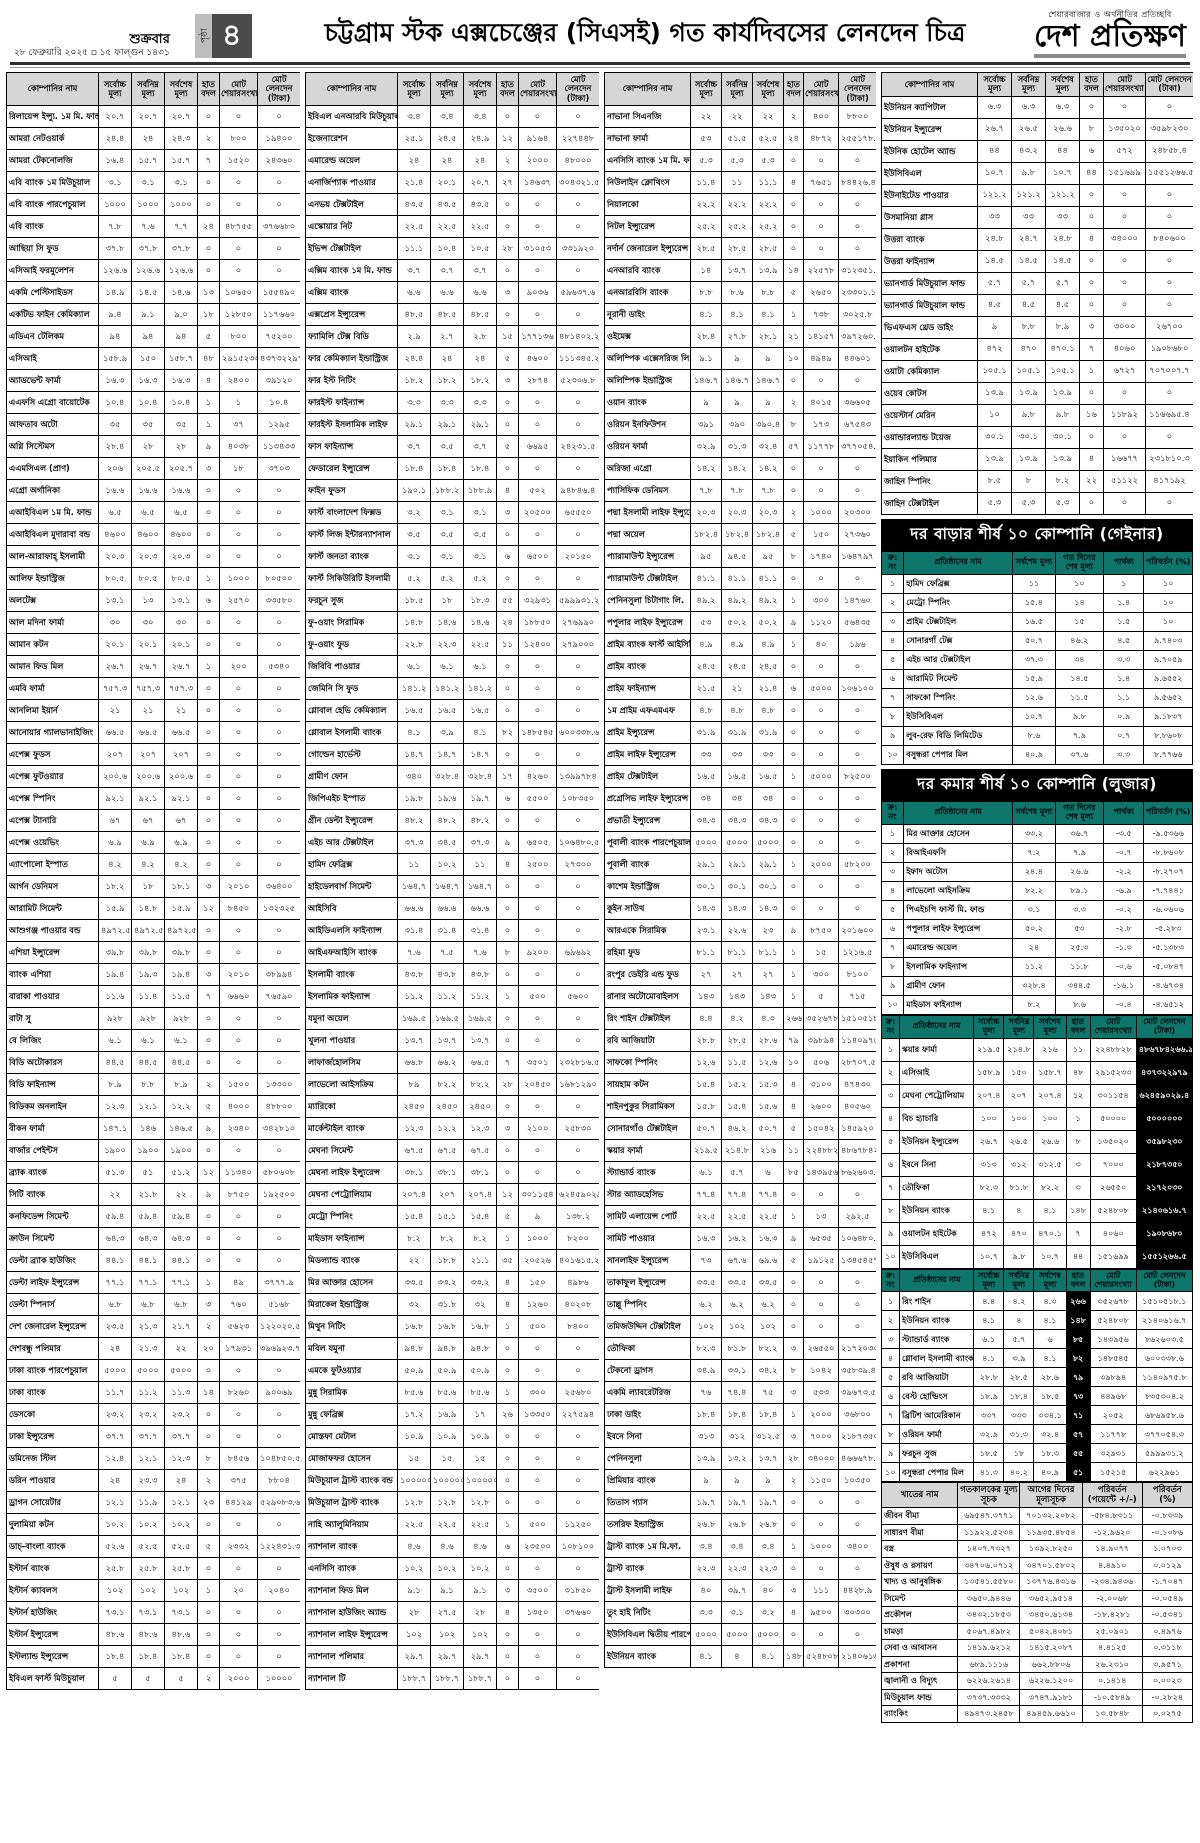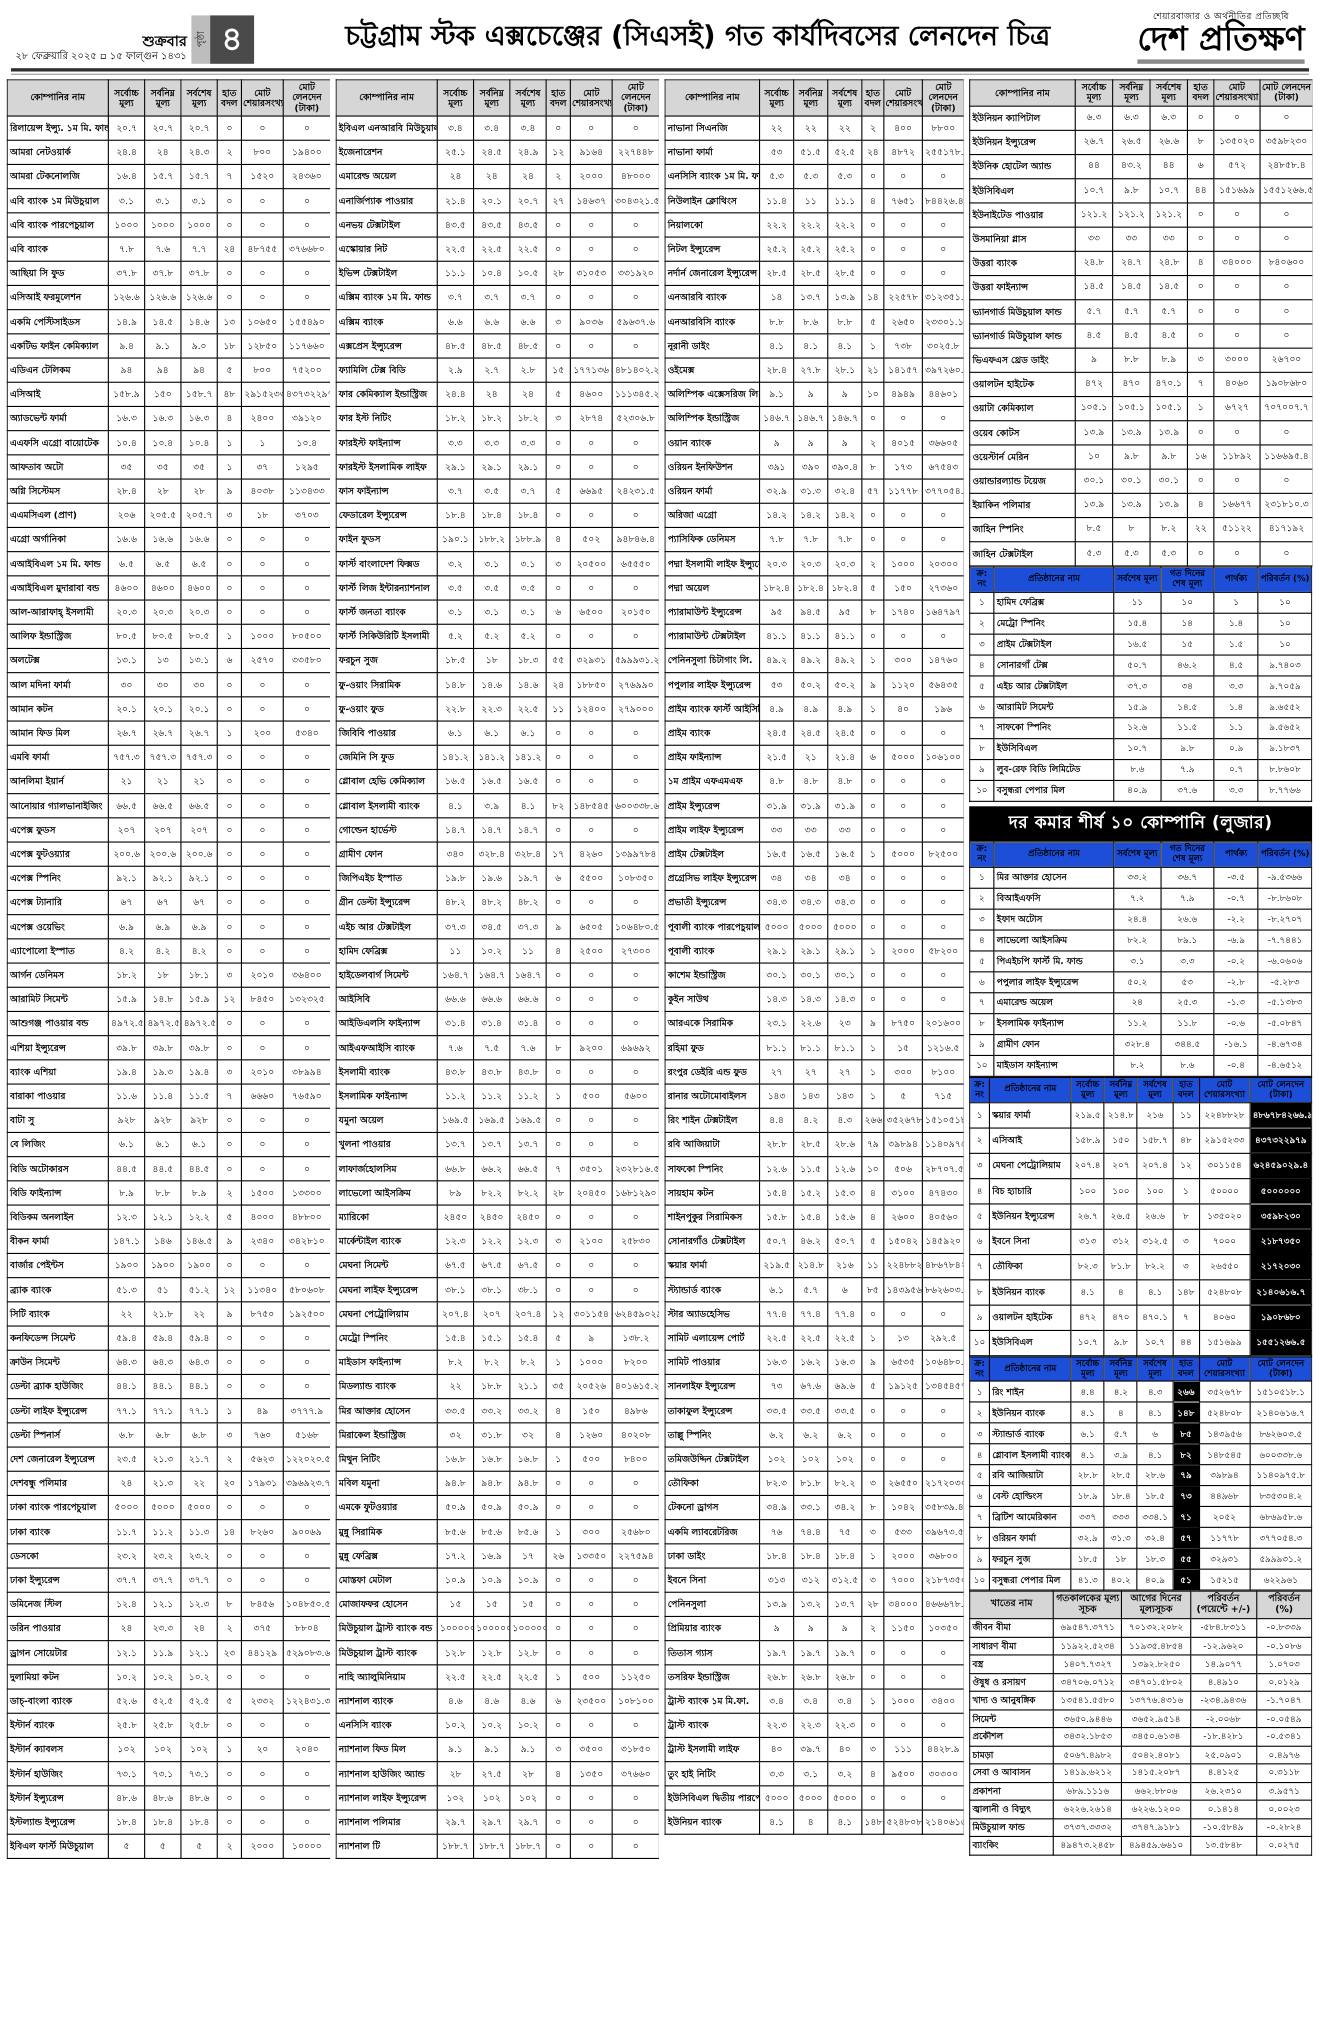--- a/index.html
+++ b/index.html
@@ -1,20 +1,20 @@
 <!DOCTYPE html>
 <html><head>
 <meta charset="utf-8">
 <style>
   html,body{margin:0;padding:0;background:#e8e8e8;}
   .page{width:1200px;height:1843px;background:#fff;position:relative;overflow:hidden;
         font-family:"DejaVu Sans","Liberation Sans",sans-serif;color:#000;}
   
   .masthead{display:flex;align-items:flex-end;padding:24px 14px 4px 14px;height:62px;box-sizing:border-box;}
-  .dateblock{text-align:right;margin-right:0;line-height:1.25;white-space:nowrap;}
+  .dateblock{text-align:right;margin-right:21px;line-height:1.25;white-space:nowrap;}
   .weekday{font-weight:bold;font-size:13px;}
   .dateline{font-size:9px;}
   .pagebox{display:flex;align-items:stretch;margin:0 10px 0 4px;}
   .pagelabel{background:#bdbdbd;color:#222;font-size:9px;writing-mode:vertical-rl;transform:rotate(180deg);
              display:flex;align-items:center;justify-content:center;padding:1px;}
   .pagenum{background:#4a4a4a;color:#fff;font-size:30px;font-weight:bold;width:40px;height:44px;
            display:flex;align-items:center;justify-content:center;}
   .headline{font-weight:bold;font-size:25px;flex:1;padding:0 8px 2px 8px;white-space:nowrap;overflow:hidden;text-align:center;}
   .logoblock{text-align:center;margin-left:6px;}
   .tagline{font-size:8px;letter-spacing:.5px;margin-top:42px;}
@@ -26,21 +26,21 @@
   .col{overflow:hidden;}
   .c1{width:294px}.c2{width:294px}.c3{width:272px}.c4{width:312px}
   table{border-collapse:collapse;width:100%;table-layout:fixed;}
   th,td{border:1px solid #000;overflow:hidden;white-space:nowrap;}
   .stock th{background:#d6d6d6;font-size:8.2px;font-weight:bold;padding:2px 1px;white-space:normal;line-height:1.15;}
   .stock td{font-size:8.3px;padding:0 2px;height:21px;text-align:center;}
   .stock td.name{text-align:left;font-weight:bold;font-size:8.2px;}
   
   .secbar{background:#000;color:#fff;font-weight:bold;font-size:15.5px;text-align:center;
           padding:3px 0;margin-top:4px;letter-spacing:.5px;white-space:nowrap;overflow:hidden;}
-  .sec th{background:#1d4ed8;font-size:7.8px;font-weight:bold;padding:2px 1px;white-space:normal;line-height:1.15;}
+  .sec th{background:#0f766e;font-size:7.8px;font-weight:bold;padding:2px 1px;white-space:normal;line-height:1.15;}
   .sec td{font-size:8px;padding:0 2px;height:18px;text-align:center;}
   .sec td.name{text-align:left;font-weight:bold;}
   table.val td{height:22px;}
   table.val td:nth-child(8){background:#000;color:#fff;font-weight:bold;}
   table.hand td:nth-child(6){background:#000;color:#fff;font-weight:bold;}
   table.sector th{background:#d6d6d6;font-size:8.5px;}
   table.sector td{height:15.5px;font-size:8px;}
   table.sector td.name{font-weight:bold;}
 </style>
 </head>
@@ -2274,20 +2274,21 @@
               <td>৫.৩</td>
               <td>৫.৩</td>
               <td>৫.৩</td>
               <td>০</td>
               <td>০</td>
               <td>০</td>
             </tr>
           </tbody>
       </table>
 
+      <div class="secbar">দর বাড়ার শীর্ষ ১০ কোম্পানি (গেইনার)</div>
       <table class="sec">
         <colgroup>
             <col style="width:22px">
             <col style="width:108px">
             <col style="width:42px">
             <col style="width:48px">
             <col style="width:40px">
             <col style="width:48px">
           </colgroup>
         <thead>

